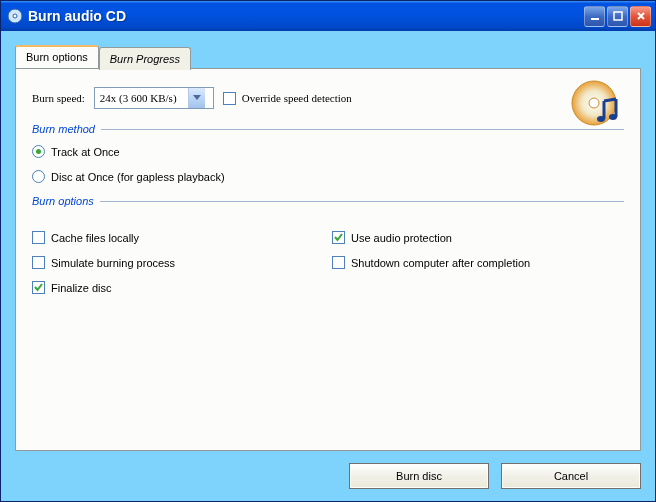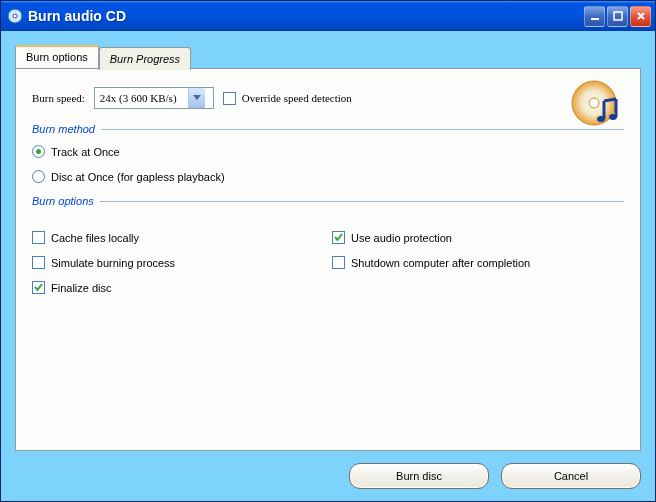--- a/index.html
+++ b/index.html
@@ -213,21 +213,21 @@
 .footer {
   display: flex;
   justify-content: flex-end;
   gap: 12px;
   padding: 12px 0 0 0;
 }
 .btn {
   width: 140px;
   height: 26px;
   border: 1px solid #707070;
-  border-radius: 11px;
+  border-radius: 0;
   background: linear-gradient(to bottom,#ffffff,#f1f0e8 50%,#ece9d8);
   font-size: 11px;
   text-align: center;
   line-height: 24px;
   box-shadow: inset 0 0 0 1px #fdfdfb;
 }
 </style>
 </head>
 <body>
 

